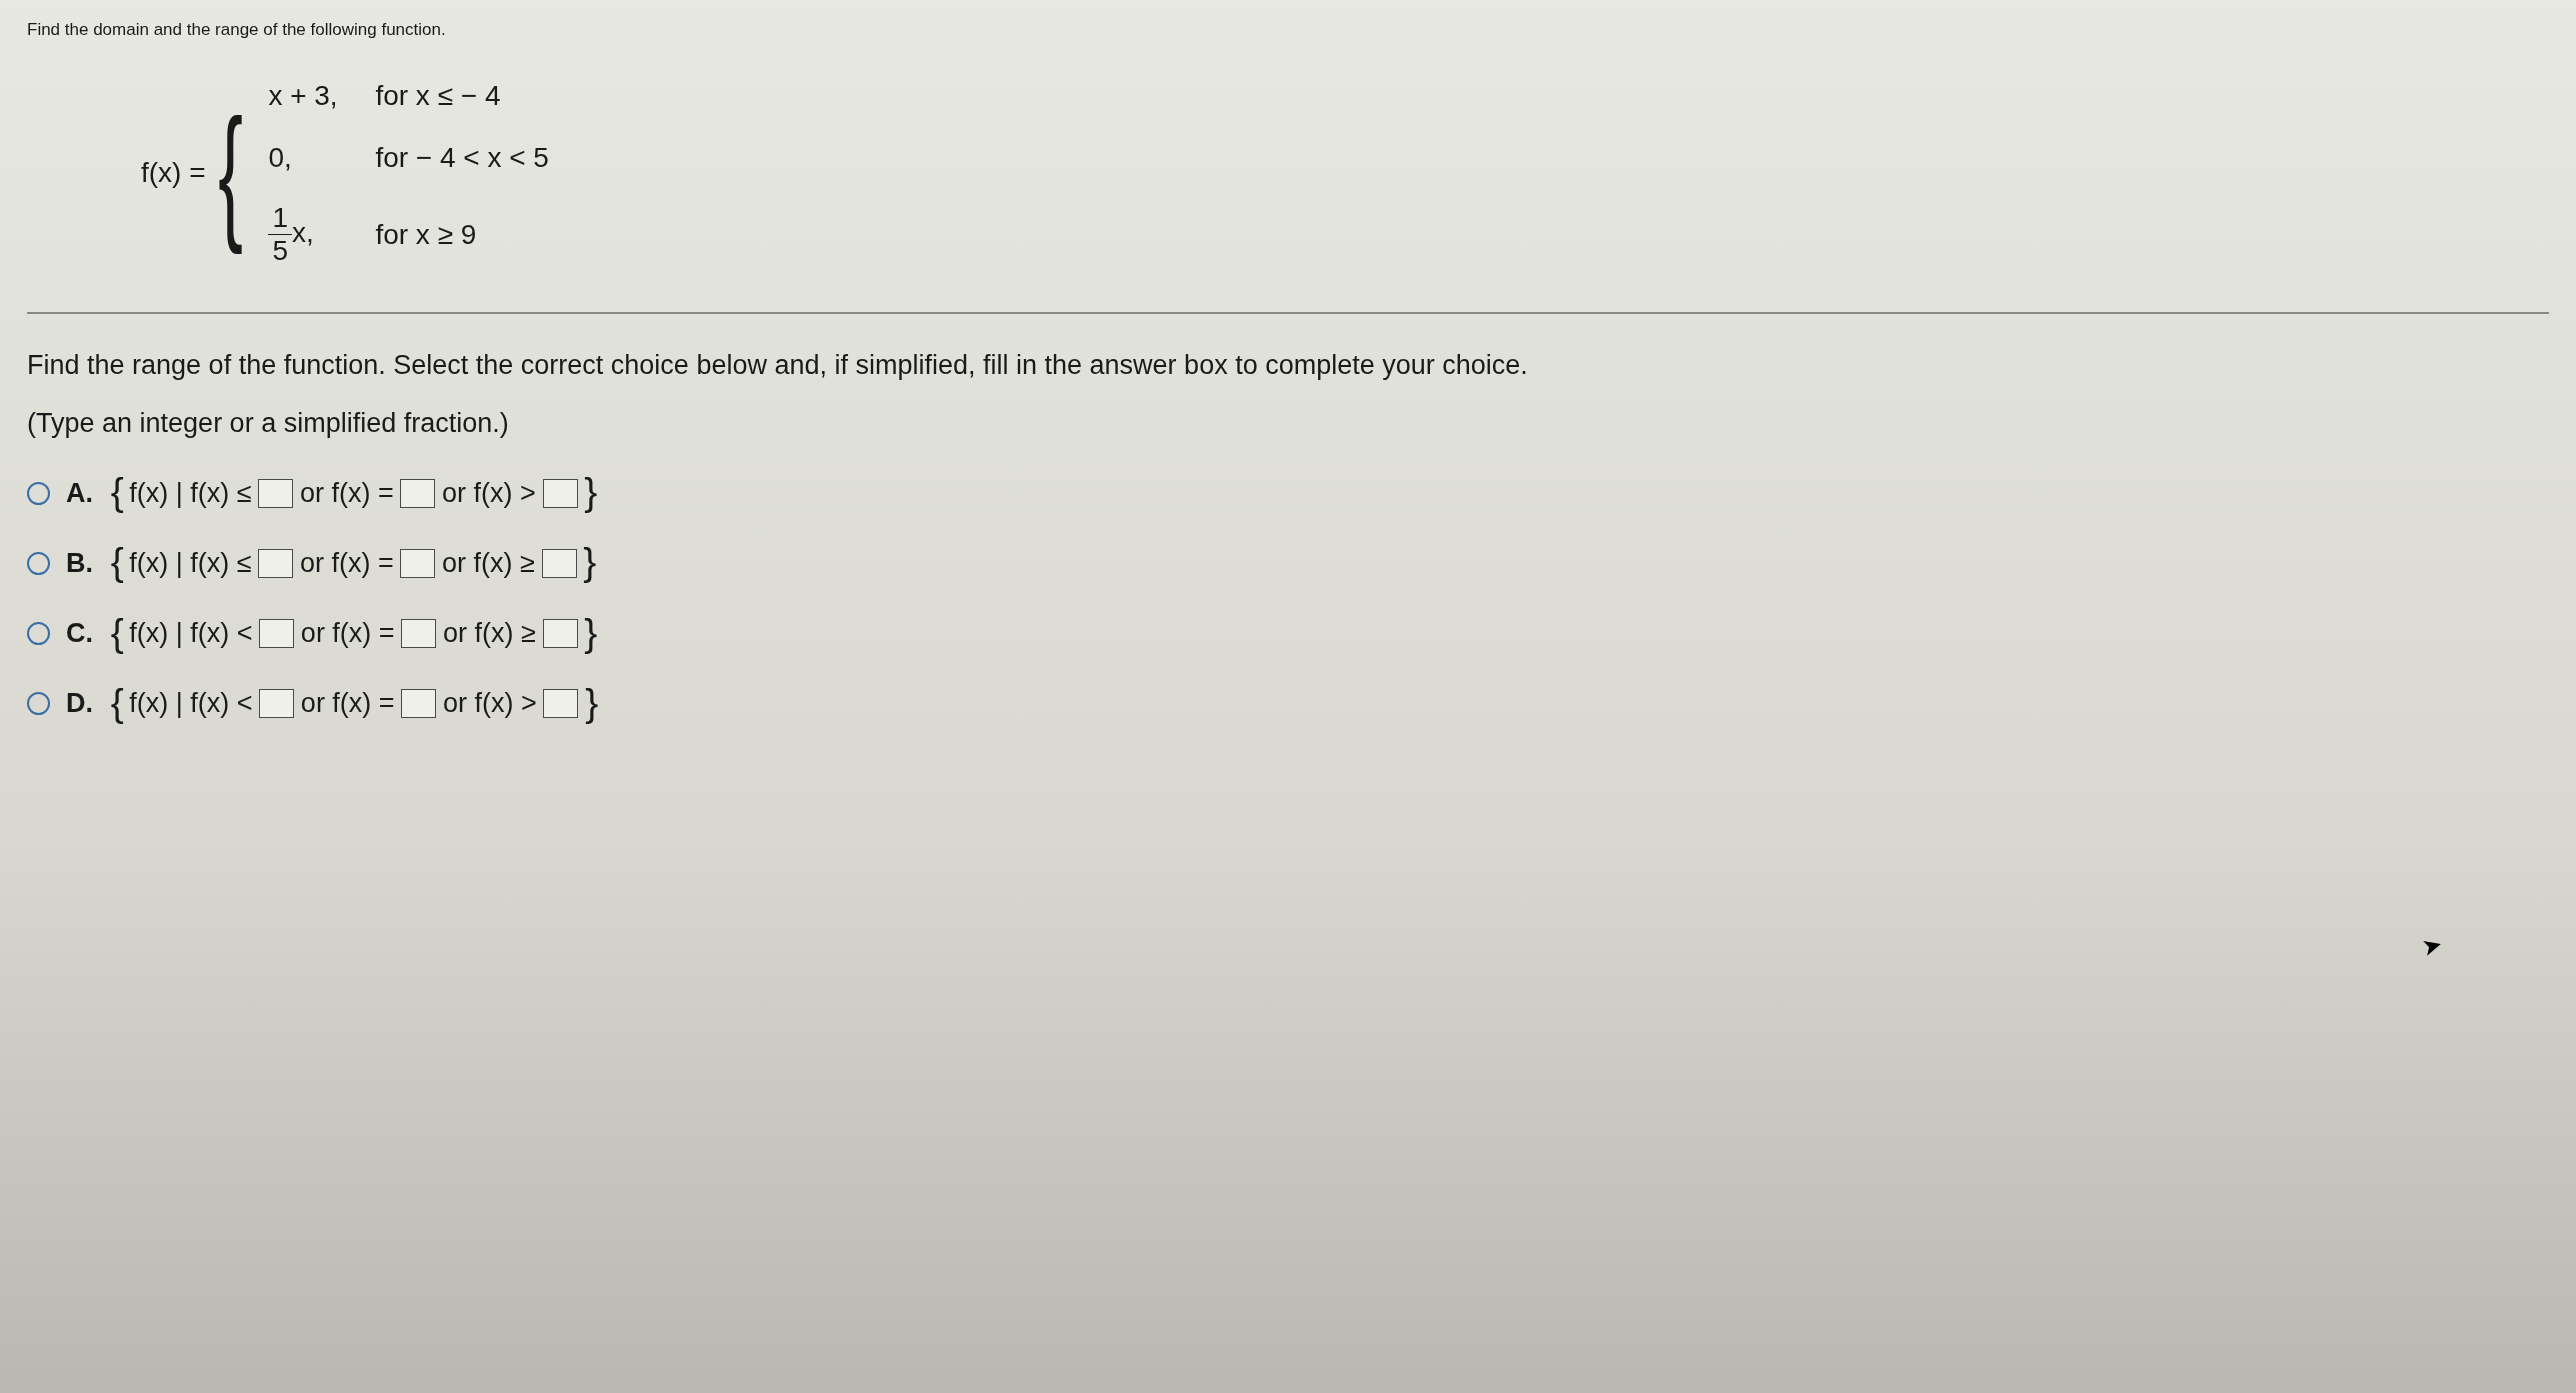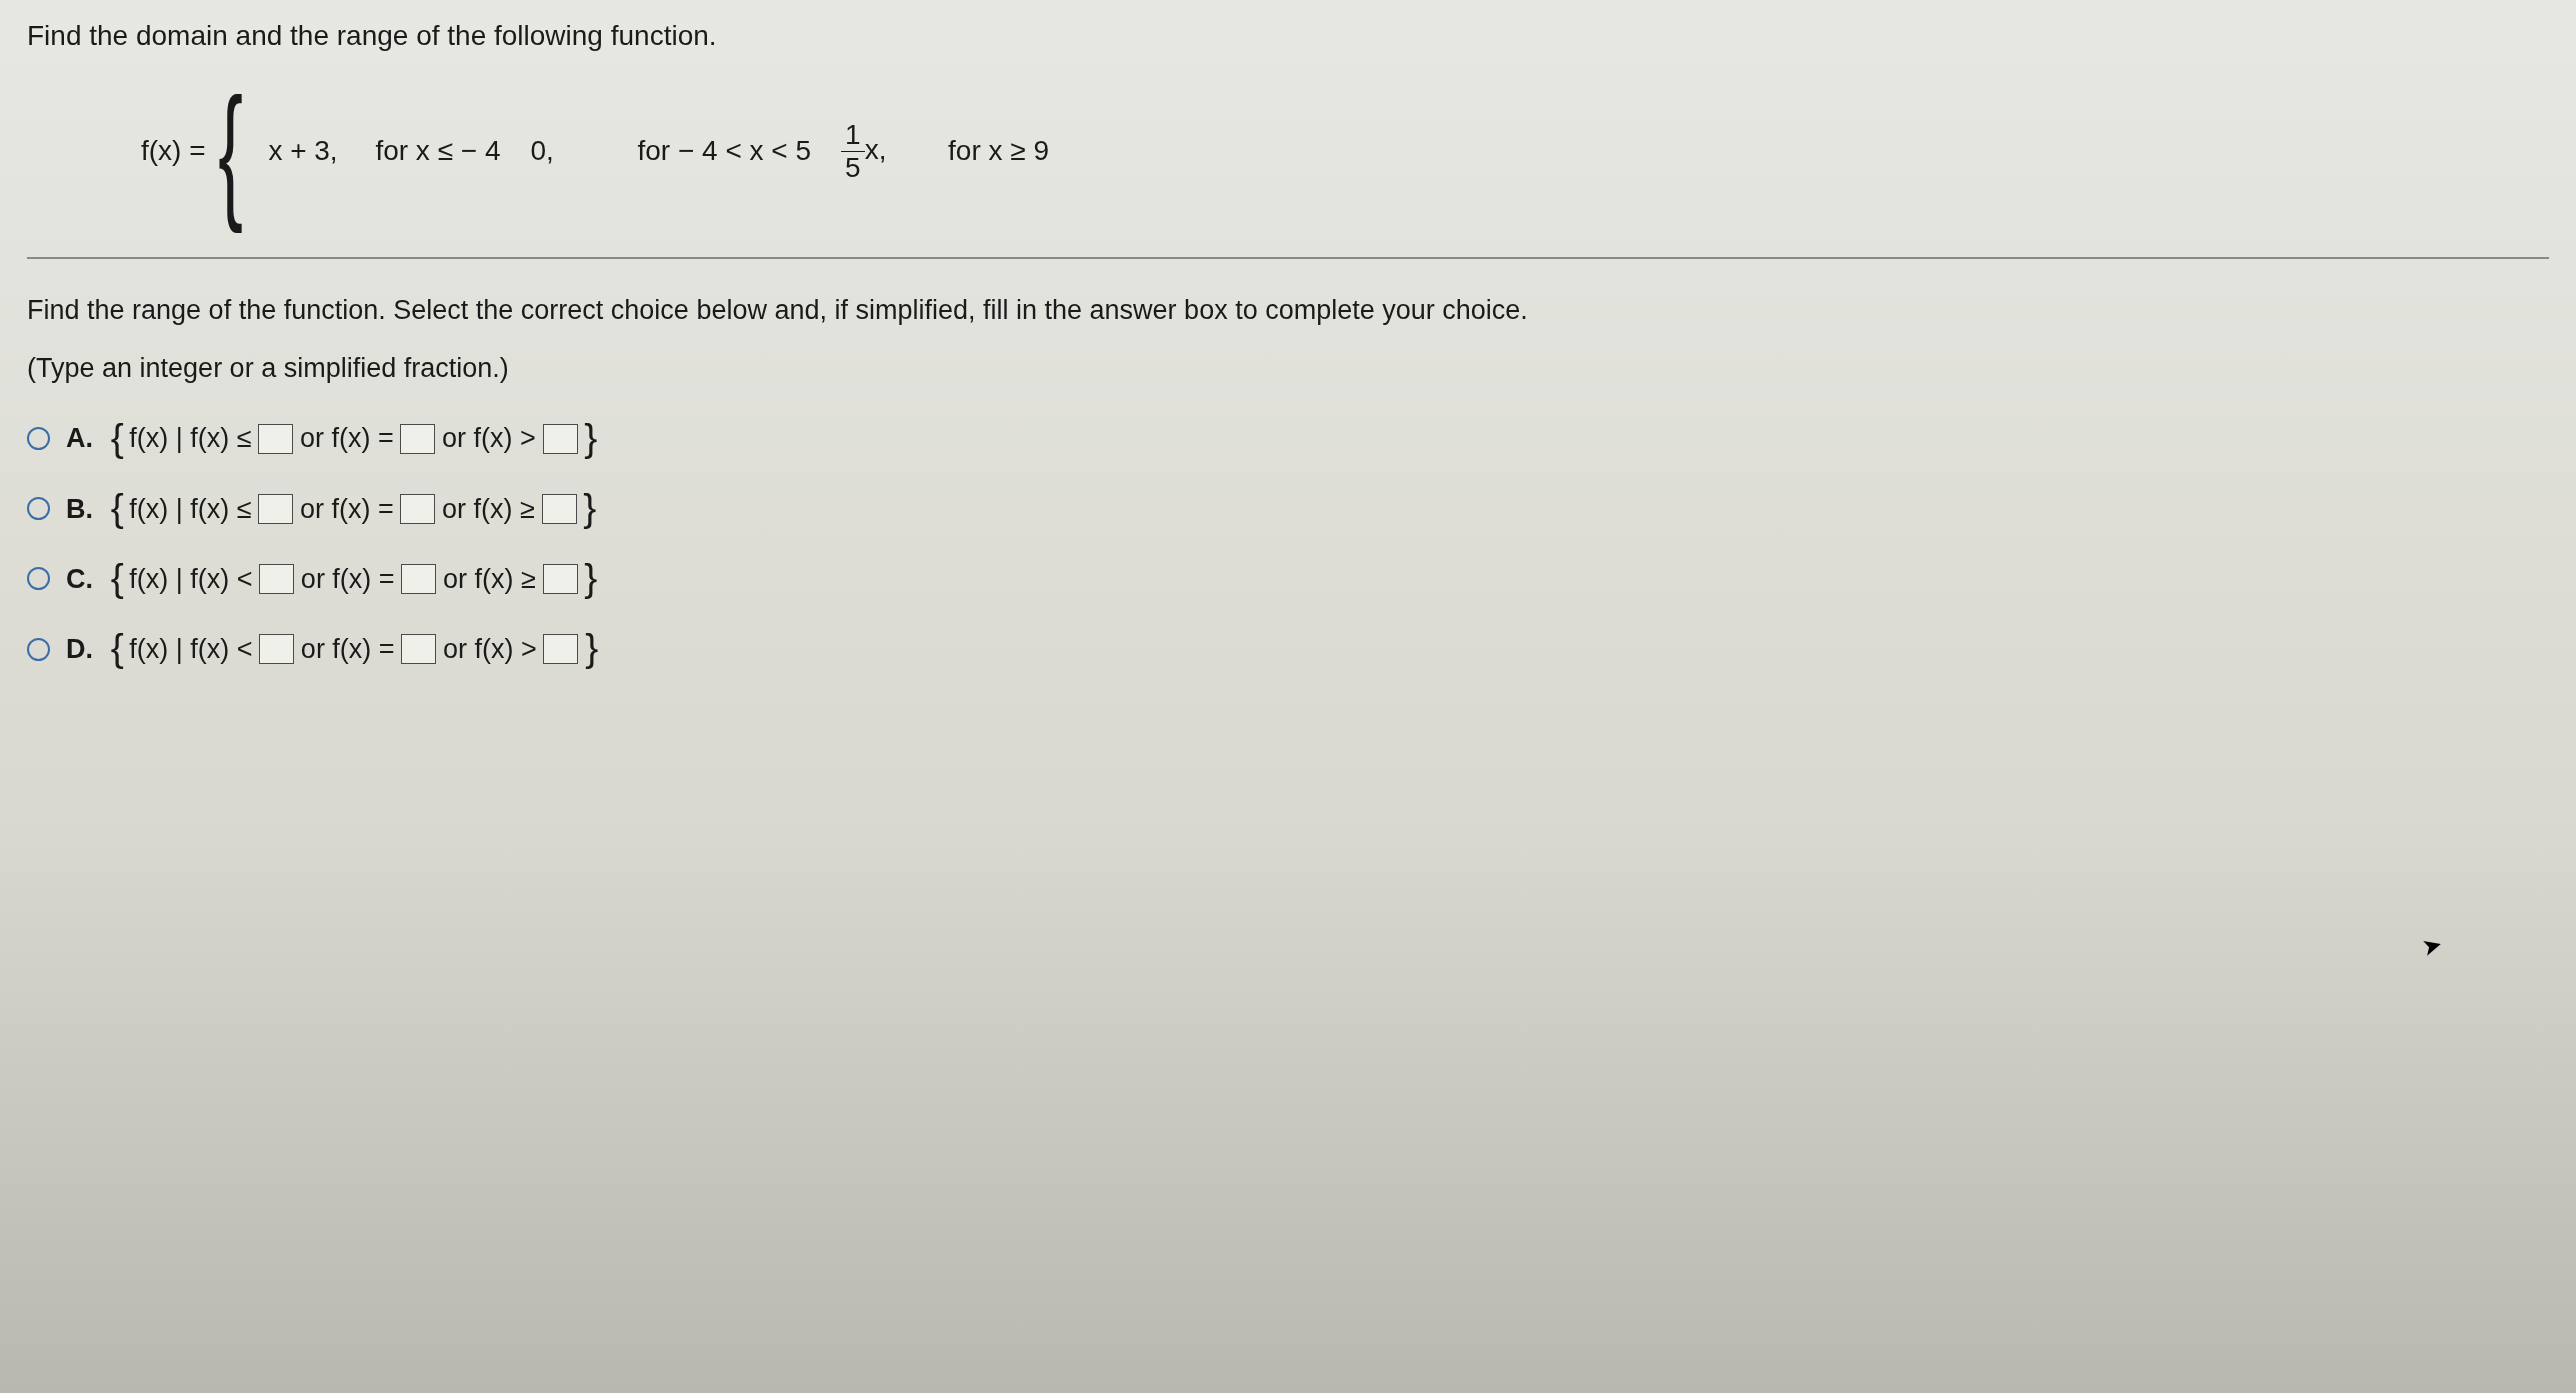--- a/index.html
+++ b/index.html
@@ -8,37 +8,37 @@
     background: linear-gradient(180deg, #e8e8e3 0%, #d8d8d0 60%, #b8b8b0 100%);
     width: 2576px;
     height: 1393px;
     padding: 20px 27px;
     font-size: 25.5px;
     color: #1a1a1a;
     position: relative;
   }
   .instruction {
     margin-bottom: 27px;
-    font-size: 28px;
+    font-size: 17px;
   }
   .function-def {
     display: flex;
     align-items: center;
     margin: 40px 0 47px 114px;
     font-size: 28px;
   }
   .fx-label { }
   .brace {
     font-size: 148px;
     font-weight: 100;
     margin-right: 13.4px;
     transform: scaleX(0.5);
     line-height: 0.8;
   }
-  .pieces { display: flex; flex-direction: row; gap: 30px; }
+  .pieces { display: flex; flex-direction: column; gap: 30px; }
   .piece-row { display: flex; align-items: center; }
   .piece-expr { width: 107px; }
   .piece-cond { }
   .frac {
     display: inline-flex;
     flex-direction: column;
     align-items: center;
     vertical-align: middle;
     line-height: 1;
   }

